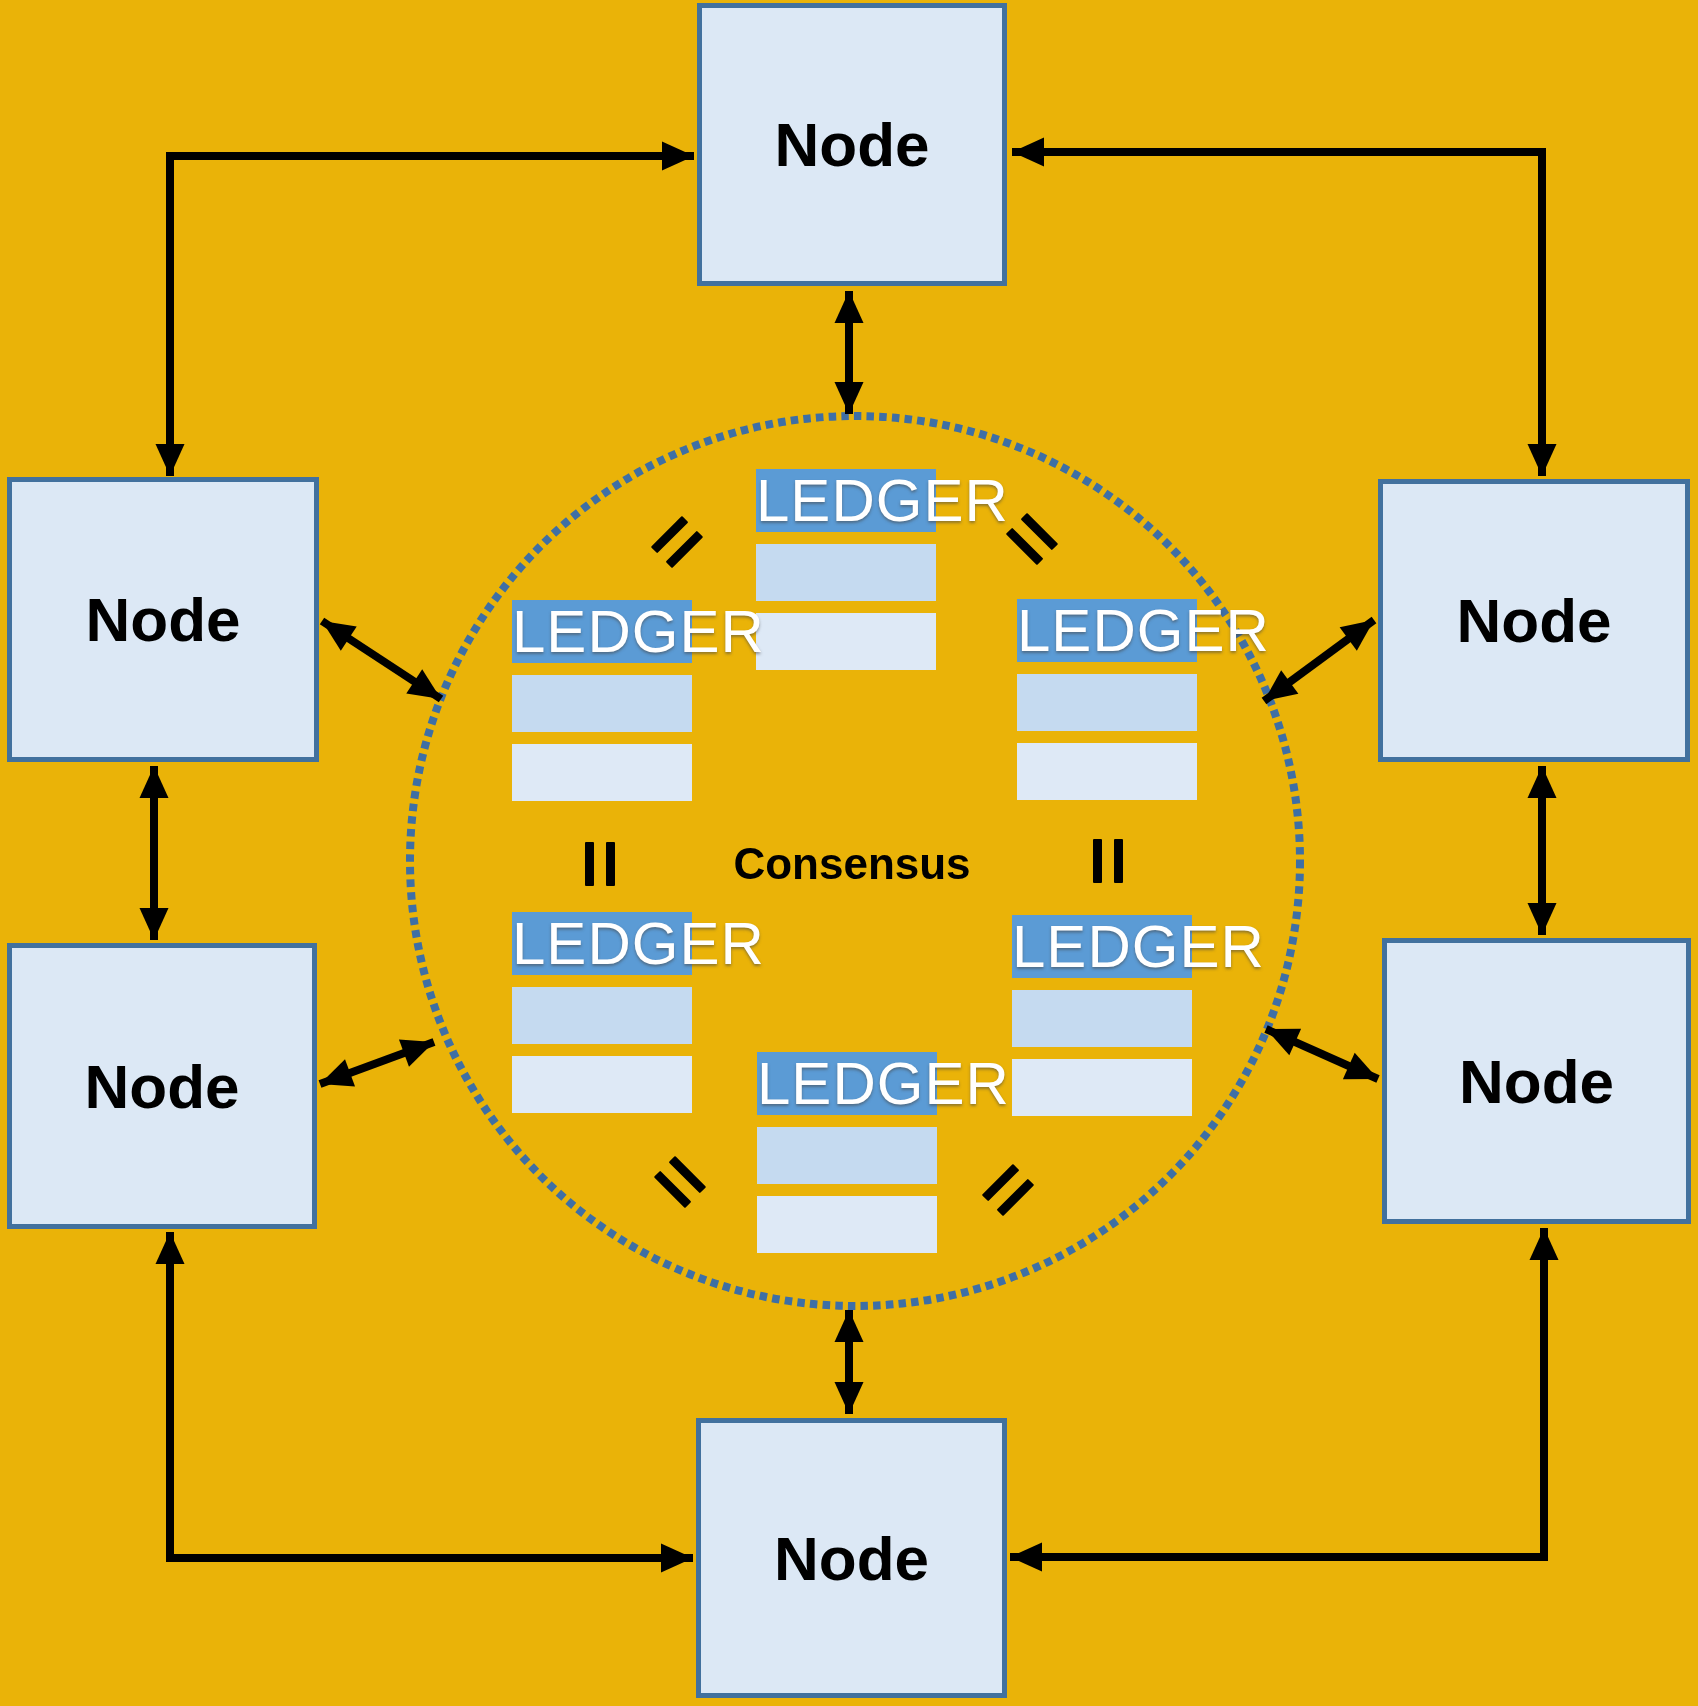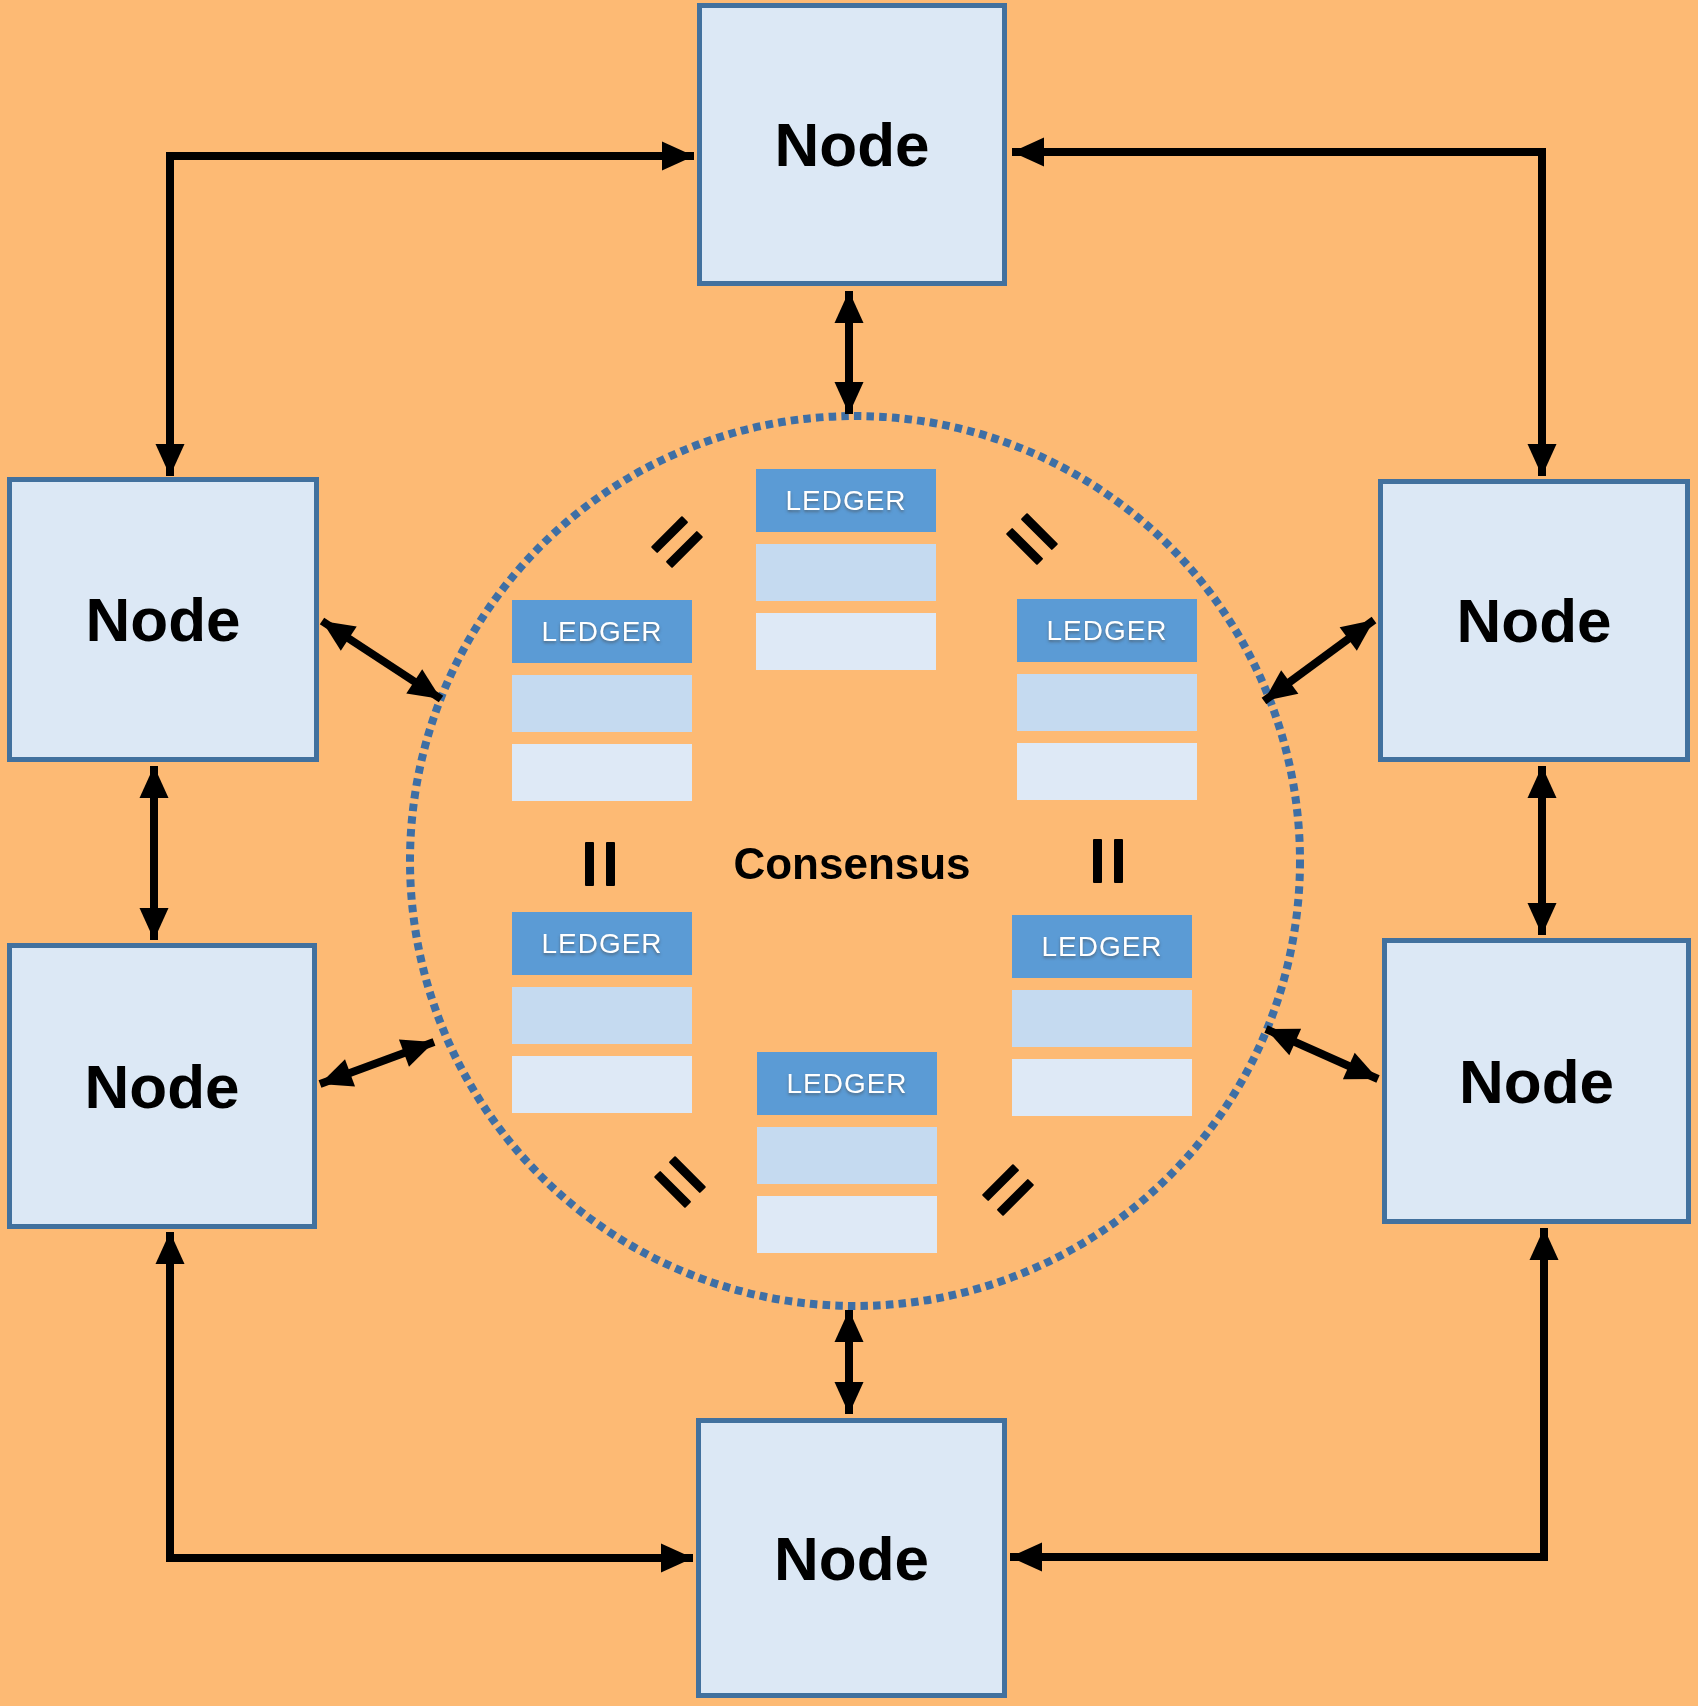--- a/index.html
+++ b/index.html
@@ -9,21 +9,21 @@
     --ledger-row1:#c5daf0;
     --ledger-row2:#dee9f6;
     --circle-dot:#3e6fa5;
     --arrow:#000000;
     --label:#000000;
   }
   html,body{margin:0;padding:0;background:#ffffff;}
   .canvas{
     position:relative;
     width:1698px;height:1706px;
-    background:#fdba74;
+    background:#eab308;
     font-family:"Liberation Sans", sans-serif;
     overflow:hidden;
   }
   .layer{position:absolute;left:0;top:0;width:1698px;height:1706px;}
 
   
   .node{
     position:absolute;
     box-sizing:border-box;
     background:var(--node-fill);
@@ -39,21 +39,21 @@
   .node-left-lower {left:7px;   top:943px;  width:310px; height:286px;}
   .node-right-lower{left:1382px;top:938px;  width:309px; height:286px;}
   .node-bottom     {left:696px; top:1418px; width:311px; height:280px;}
 
   
   .ledger{position:absolute;width:180px;}
   .ledger .hd{
     height:63px;line-height:63px;
     background:var(--ledger-header);
     color:#ffffff;text-align:center;
-    font-size:28px;letter-spacing:1px;
+    font-size:60px;letter-spacing:1px;
     text-shadow:0 2px 3px rgba(70,70,70,.55);
   }
   .ledger .r1{height:57px;margin-top:12px;background:var(--ledger-row1);}
   .ledger .r2{height:57px;margin-top:12px;background:var(--ledger-row2);}
   .ledger-top         {left:756px; top:469px;}
   .ledger-mid-left    {left:512px; top:600px;}
   .ledger-mid-right   {left:1017px;top:599px;}
   .ledger-bottom-left {left:512px; top:912px;}
   .ledger-bottom-right{left:1012px;top:915px;}
   .ledger-bottom      {left:757px; top:1052px;}

